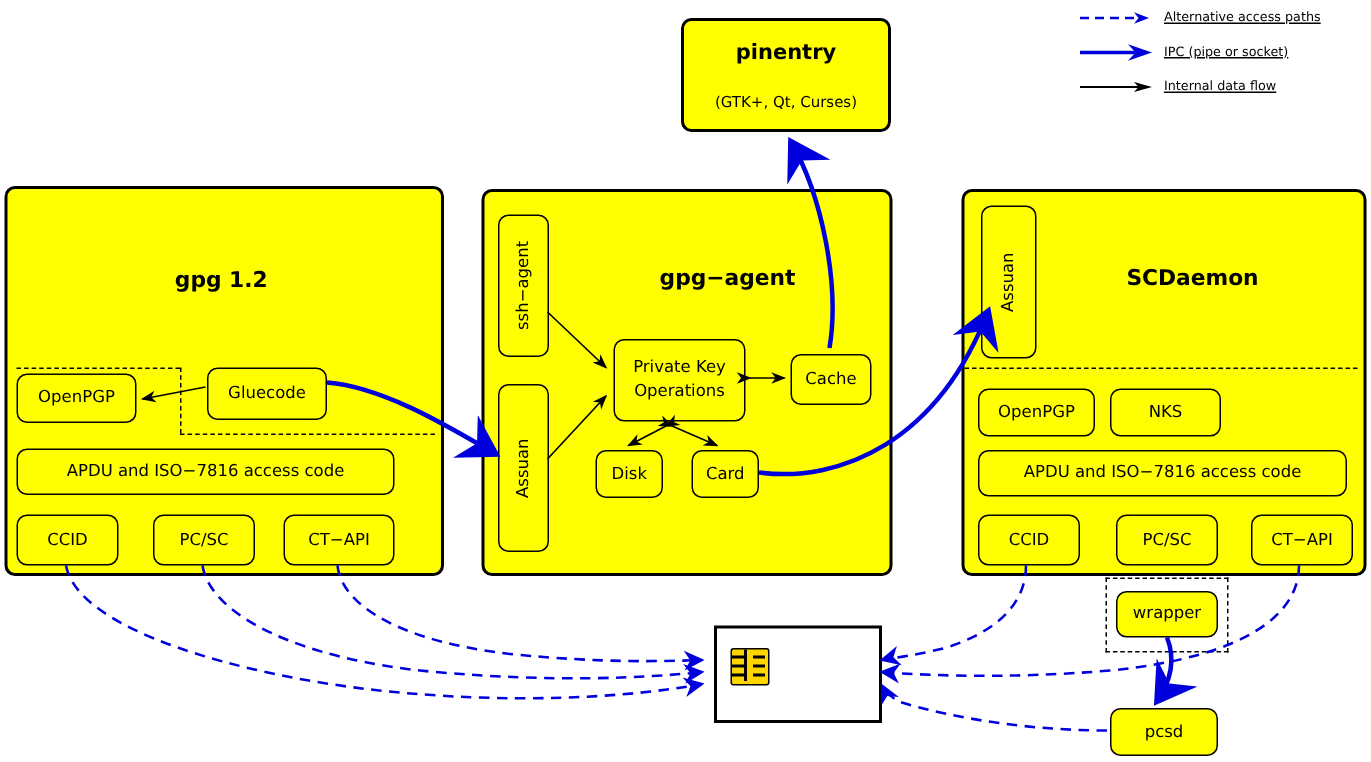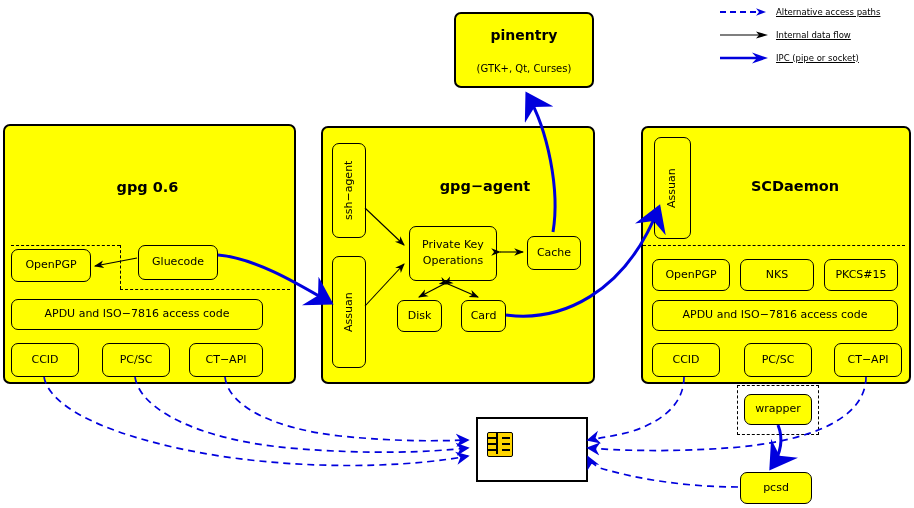--- a/index.html
+++ b/index.html
@@ -40,41 +40,41 @@
   <div class="legend">
     <div class="legend-row">
       <svg class="legend-sample" viewBox="0 0 52 14">
         <line x1="2" y1="7" x2="40" y2="7" stroke="#0000dd" stroke-width="1.8" stroke-dasharray="6,4"></line>
         <path d="M38,3.2 L48,7 L38,10.8 L41,7 Z" fill="#0000dd"></path>
       </svg>
       <span class="legend-label">Alternative access paths</span>
     </div>
     <div class="legend-row">
       <svg class="legend-sample" viewBox="0 0 52 14">
+        <line x1="2" y1="7" x2="40" y2="7" stroke="#0000dd" stroke-width="2.4"></line>
+        <path d="M34,1.5 L50,7 L34,12.5 L39,7 Z" fill="#0000dd"></path>
+      </svg>
+      <span class="legend-label">IPC (pipe or socket)</span>
+    </div>
+    <div class="legend-row">
+      <svg class="legend-sample" viewBox="0 0 52 14">
         <line x1="2" y1="7" x2="42" y2="7" stroke="#000000" stroke-width="1.2"></line>
         <path d="M38,3.6 L50,7 L38,10.4 L41,7 Z" fill="#000000"></path>
       </svg>
       <span class="legend-label">Internal data flow</span>
     </div>
-    <div class="legend-row">
-      <svg class="legend-sample" viewBox="0 0 52 14">
-        <line x1="2" y1="7" x2="40" y2="7" stroke="#0000dd" stroke-width="2.4"></line>
-        <path d="M34,1.5 L50,7 L34,12.5 L39,7 Z" fill="#0000dd"></path>
-      </svg>
-      <span class="legend-label">IPC (pipe or socket)</span>
-    </div>
   </div>
 
   <div class="panel stacked" style="left:454px;top:12px;width:136px;height:72px;display:flex;align-items:center;justify-content:center;">
     <div class="pinentry-title">pinentry</div>
     <div class="pinentry-sub">(GTK+, Qt, Curses)</div>
   </div>
 
   <div class="panel" style="left:3px;top:124px;width:289px;height:256px;"></div>
-  <div class="panel-title" style="left:3px;top:179px;width:289px;">gpg 0.6</div>
+  <div class="panel-title" style="left:3px;top:179px;width:289px;">gpg 1.2</div>
 
   <div class="hdash" style="left:11px;top:245px;width:109px;"></div>
   <div class="vdash" style="left:120px;top:245px;height:44px;"></div>
   <div class="hdash" style="left:120px;top:289px;width:170px;"></div>
 
   <div class="box" style="left:11px;top:249px;width:78px;height:31px;">
     <span>OpenPGP</span>
   </div>
   <div class="box" style="left:138px;top:245px;width:78px;height:33px;">
     <span>Gluecode</span>
@@ -121,23 +121,20 @@
   <div class="box vert" style="left:654px;top:137px;width:35px;height:100px;">
     <span>Assuan</span>
   </div>
   <div class="hdash" style="left:643px;top:245px;width:262px;"></div>
 
   <div class="box" style="left:652px;top:259px;width:76px;height:30px;">
     <span>OpenPGP</span>
   </div>
   <div class="box" style="left:740px;top:259px;width:72px;height:30px;align-items:center;">
     <span>NKS</span>
-  </div>
-  <div class="box" style="left:824px;top:259px;width:72px;height:30px;">
-    <span>PKCS#15</span>
   </div>
   <div class="box" style="left:652px;top:300px;width:244px;height:29px;">
     <span>APDU and ISO−7816 access code</span>
   </div>
   <div class="box" style="left:652px;top:343px;width:66px;height:32px;">
     <span>CCID</span>
   </div>
   <div class="box" style="left:744px;top:343px;width:66px;height:32px;">
     <span>PC/SC</span>
   </div>

